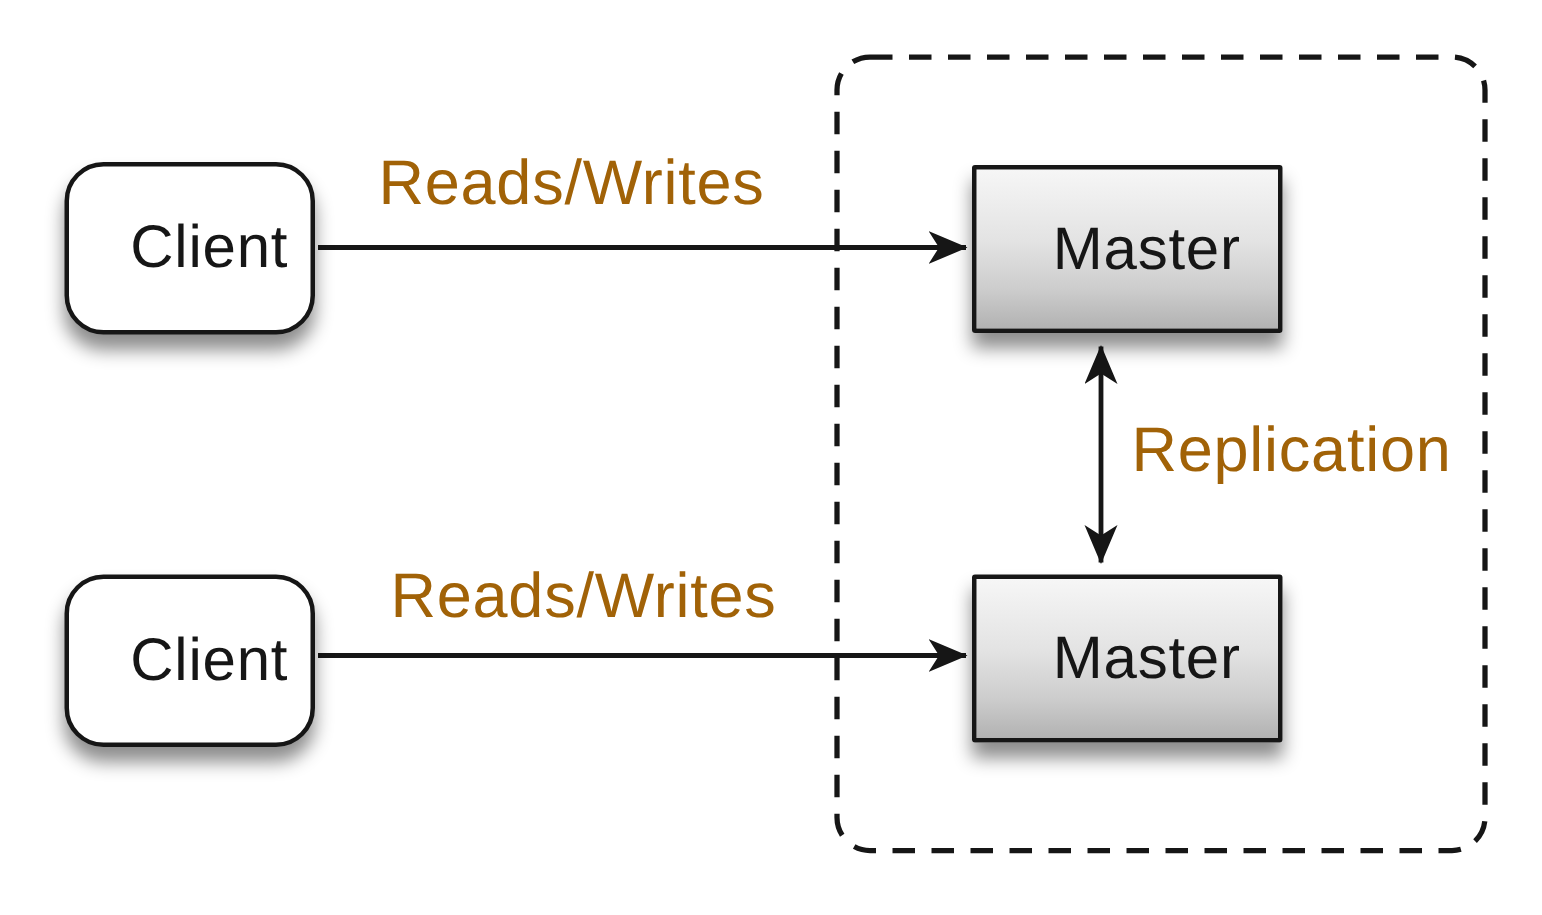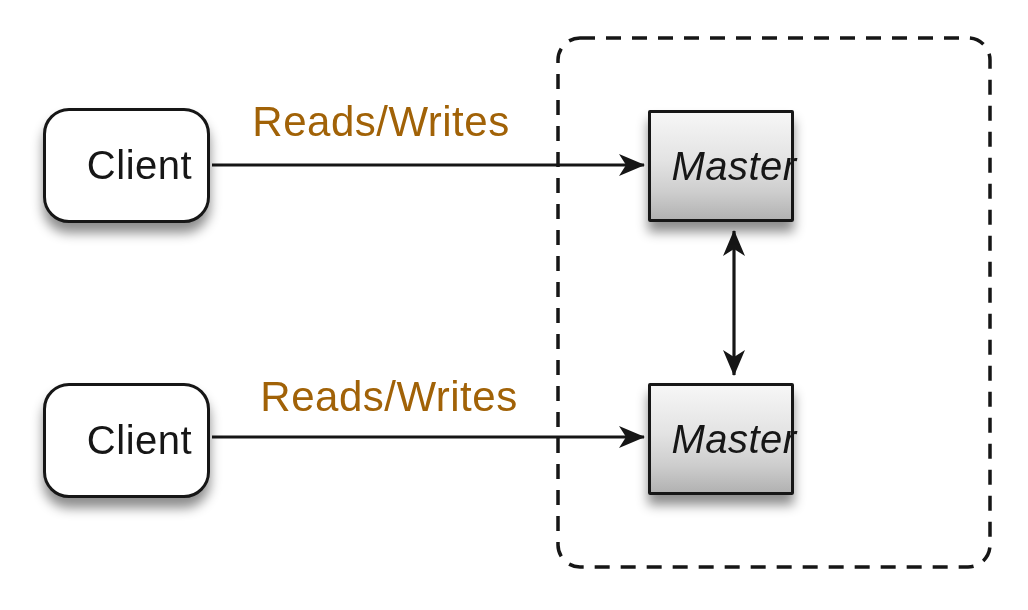--- a/index.html
+++ b/index.html
@@ -35,26 +35,25 @@
     padding-left: 26px;
   }
   .client {
     width: 167px;
     height: 115px;
     border-radius: 26px;
     background: #ffffff;
     box-shadow: 0px 10px 12px rgba(0,0,0,0.45);
   }
   .master {
-    width: 146px;
+    width: 207px;
     height: 112px;
     border-radius: 2px;
     background: linear-gradient(180deg, #f6f6f6 0%, #e3e3e3 45%, #cdcdcd 75%, #b2b2b2 100%);
     box-shadow: 0px 10px 12px rgba(0,0,0,0.45);
-    font-style: italic;
   }
   .edge-label {
     position: absolute;
     transform: translate(-50%, -50%);
     white-space: nowrap;
     color: #a16207;
     font-size: 42px;
     letter-spacing: 0.5px;
   }
 </style>
@@ -92,14 +91,15 @@
   </div>
 
   <div class="node master" style="left:648px; top:383px;">
     <span>Master</span>
   </div>
 
   <div class="edge-label" style="left:381px; top:122px;">Reads/Writes</div>
 
   <div class="edge-label" style="left:389px; top:397px;">Reads/Writes</div>
 
+  <div class="edge-label" style="left:861px; top:300px;">Replication</div>
 
 </div>
 
 </body></html>

